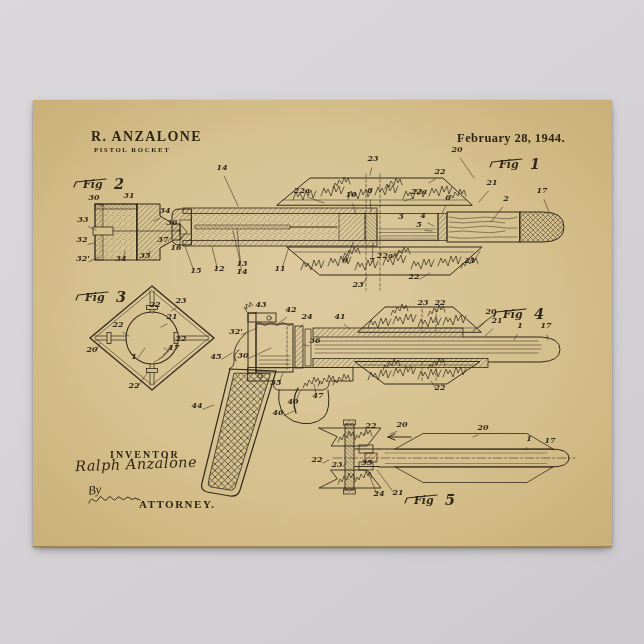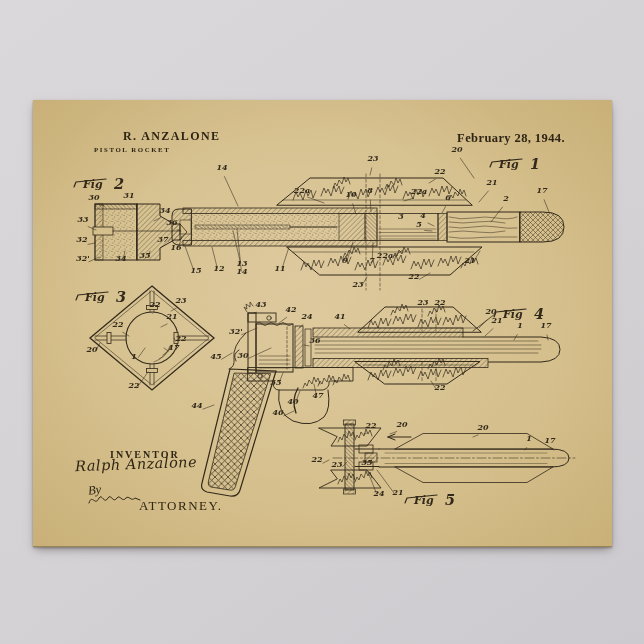--- a/index.html
+++ b/index.html
@@ -8,28 +8,28 @@
   .stage{position:relative;width:644px;height:644px;}
   .poster{
     position:absolute;left:33px;top:100px;width:579px;height:446px;
     background:
       radial-gradient(ellipse at 45% 38%, rgba(255,255,255,.10), rgba(0,0,0,0) 62%),
       radial-gradient(ellipse at 50% 50%, #dac494 0%, #d5bf8c 58%, #c9b078 100%);
     box-shadow:0 4px 9px -2px rgba(70,65,60,.55), 0 1px 2px rgba(70,65,60,.4);
     border-bottom:1px solid rgba(115,95,55,.55);
   }
   .txt{position:absolute;white-space:nowrap;color:#2e2515;}
-  .applicant{left:58px;top:29px;font-size:12px;font-weight:bold;letter-spacing:1.4px;margin-left:32px;}
+  .applicant{left:58px;top:29px;font-size:14px;font-weight:bold;letter-spacing:1.4px;}
   .doc-title{left:61px;top:46px;font-size:6.8px;font-weight:bold;letter-spacing:1.6px;}
   .date{right:47px;top:31px;font-size:12.5px;font-weight:bold;letter-spacing:.4px;}
   .inventor-caption{left:77px;top:349px;font-size:10px;font-weight:bold;letter-spacing:2px;}
   .inventor-signature{left:42px;top:356px;font-size:14.5px;font-style:italic;letter-spacing:.5px;
      font-family:"DejaVu Serif",serif;transform:rotate(-2deg);}
   .by-label{left:55px;top:383px;font-size:12.5px;font-style:italic;transform:rotate(-6deg);}
-  .attorney-caption{left:106px;top:398px;font-size:13px;font-weight:normal;letter-spacing:1.5px;}
+  .attorney-caption{left:106px;top:398px;font-size:11px;font-weight:bold;letter-spacing:1.5px;}
   svg.drawing{position:absolute;left:0;top:0;}
   svg.scribble{position:absolute;left:54px;top:391px;}
 </style>
 </head>
 <body>
 
 <div class="stage">
   <div class="poster">
 
     <div class="txt applicant">R. ANZALONE</div>

